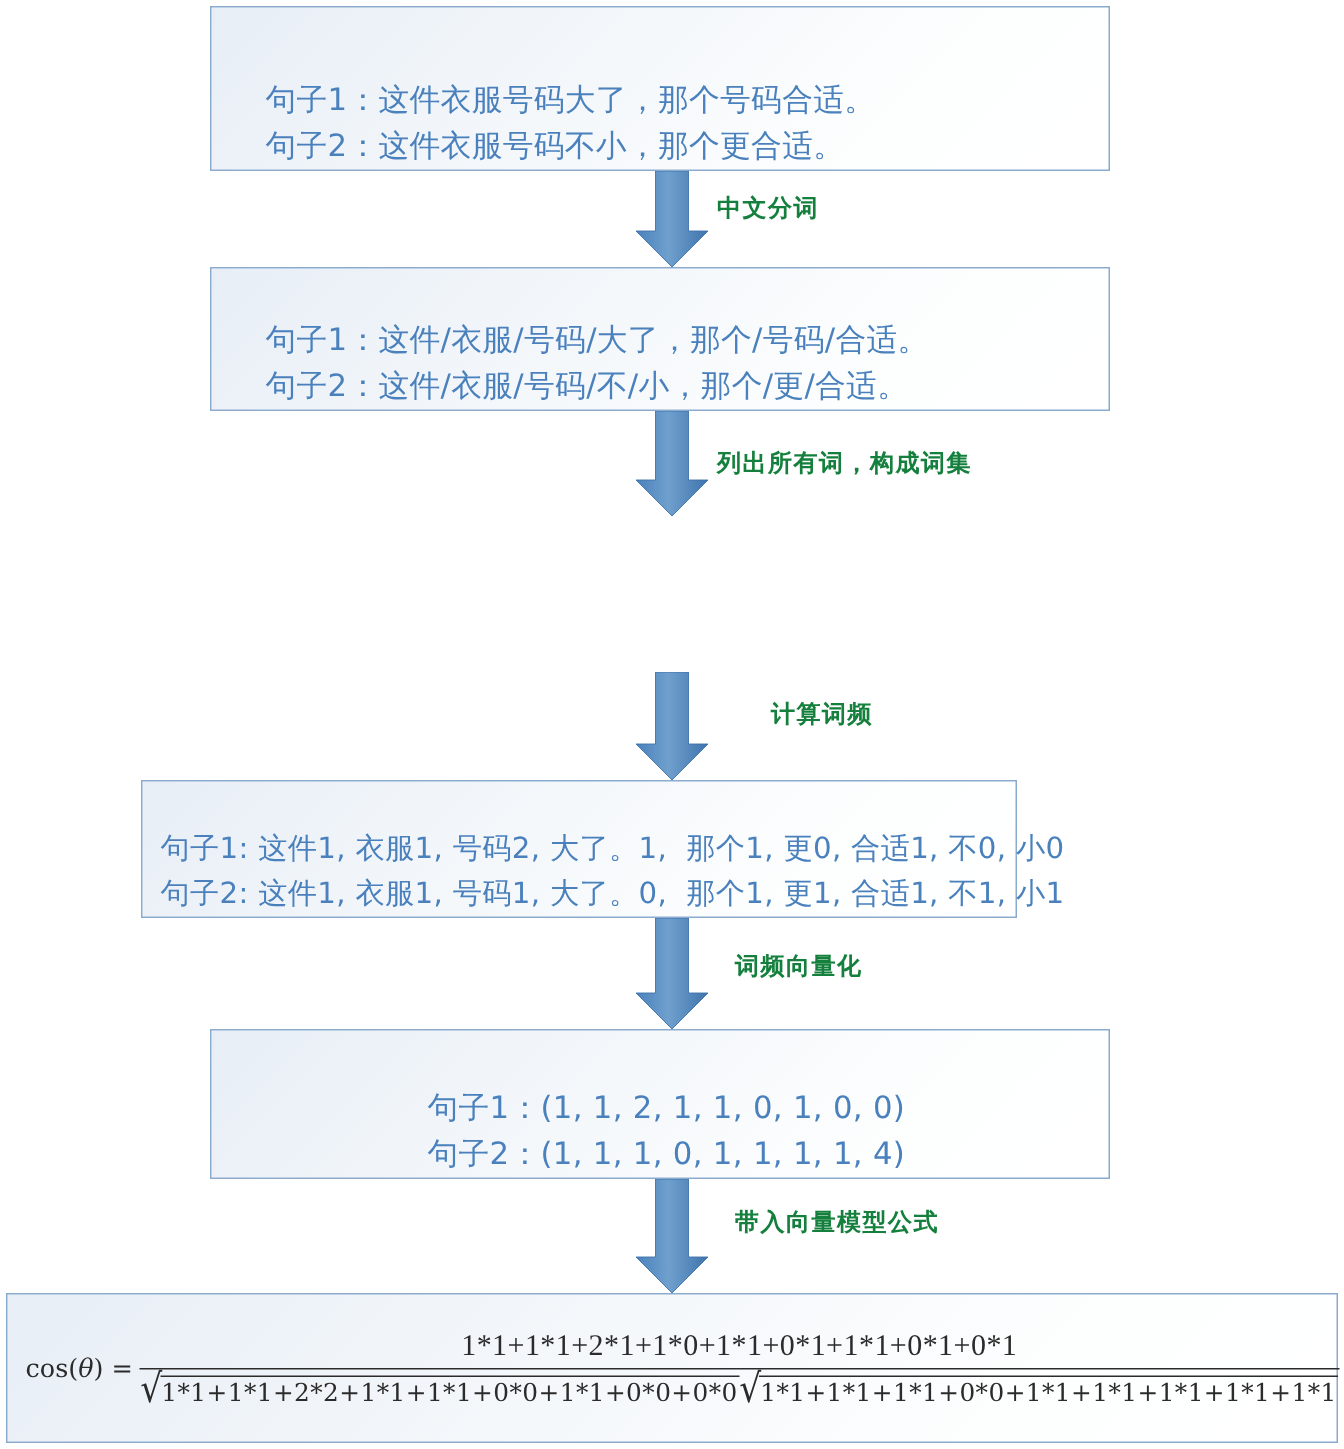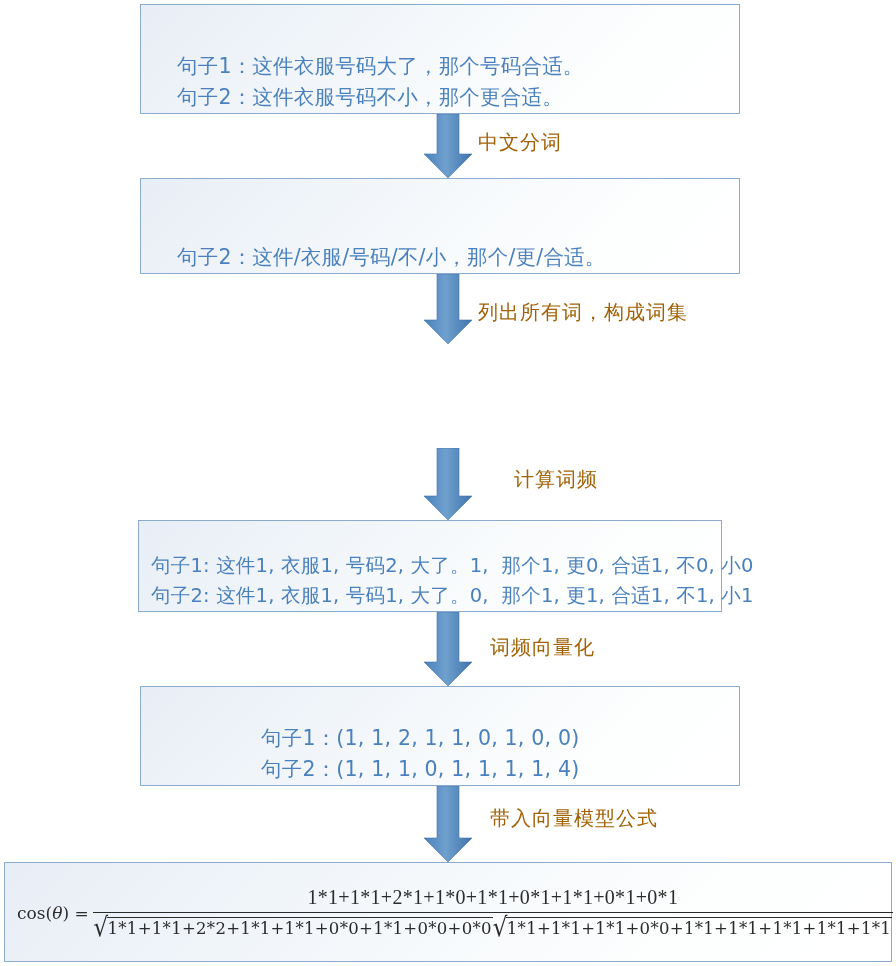--- a/index.html
+++ b/index.html
@@ -36,43 +36,43 @@
     color: #4a81bd;
     font-size: 20.5px;
     line-height: 31px;
     white-space: pre;
     letter-spacing: 0.2px;
   }
 
   .box1  { left: 140px; top: 4px;   width: 600px; height: 110px; }
   .box2  { left: 140px; top: 178px; width: 600px; height: 96px;  }
   .box3  { left: 140px; top: 344px; width: 600px; height: 104px; }
-  .box4  { left: 94px;  top: 520px; width: 584px; height: 92px; margin-left: 44px;  }
-  .box5  { left: 140px; top: 686px; width: 600px; height: 100px; }
+  .box4  { left: 94px;  top: 520px; width: 584px; height: 92px;  }
+  .box5  { left: 140px; top: 686px; width: 600px; height: 100px; padding-left: 24px; }
   .box6  { left: 4px;   top: 862px; width: 888px; height: 100px; }
 
   .box1 .line { padding-left: 36px; }
   .box2 .line { padding-left: 36px; }
   .box3 .line { padding-left: 62px; }
   .box4 .line { padding-left: 12px; font-size: 19.5px; line-height: 30px; }
   .box5 .line { padding-left: 120px; }
 
   
   .arrow {
     position: absolute;
     left: 422px;
     width: 52px;
   }
   .arrow svg { display: block; }
 
   .arrow-label {
     position: absolute;
-    color: #a16207;
-    font-weight: normal;
-    font-size: 20px;
+    color: #15803d;
+    font-weight: bold;
+    font-size: 16px;
     white-space: nowrap;
     letter-spacing: 1px;
   }
 
   .a1 { top: 114px; height: 66px; }
   .a2 { top: 274px; height: 72px; }
   .a3 { top: 448px; height: 74px; }
   .a4 { top: 612px; height: 76px; }
   .a5 { top: 786px; height: 78px; }
 
@@ -170,20 +170,21 @@
           <stop offset="45%" stop-color="#6fa0cd"></stop>
           <stop offset="100%" stop-color="#3f73ac"></stop>
         </linearGradient>
       </defs>
       <polygon points="15,0 37,0 37,40 50,40 26,64 2,40 15,40" fill="url(#ag1)" stroke="#3f73ac" stroke-width="0.6"></polygon>
     </svg>
   </div>
   <div class="arrow-label l1">中文分词</div>
 
   <div class="flow-box box2">
+    <div class="line">句子1：这件/衣服/号码/大了，那个/号码/合适。</div>
     <div class="line">句子2：这件/衣服/号码/不/小，那个/更/合适。</div>
   </div>
 
   <div class="arrow a2">
     <svg width="52" height="72" viewBox="0 0 52 72">
       <defs>
         <linearGradient id="ag2" x1="0" y1="0" x2="1" y2="0">
           <stop offset="0%" stop-color="#4a81bd"></stop>
           <stop offset="45%" stop-color="#6fa0cd"></stop>
           <stop offset="100%" stop-color="#3f73ac"></stop>

